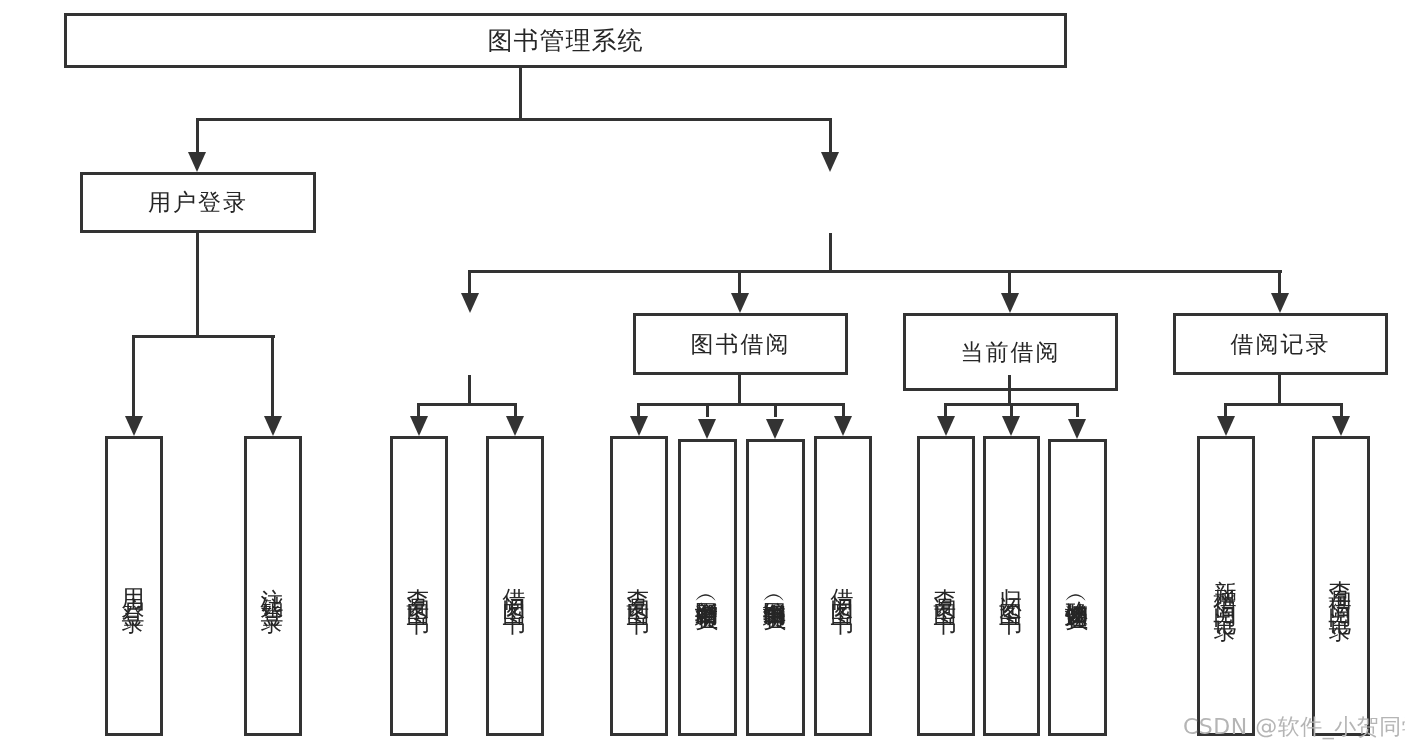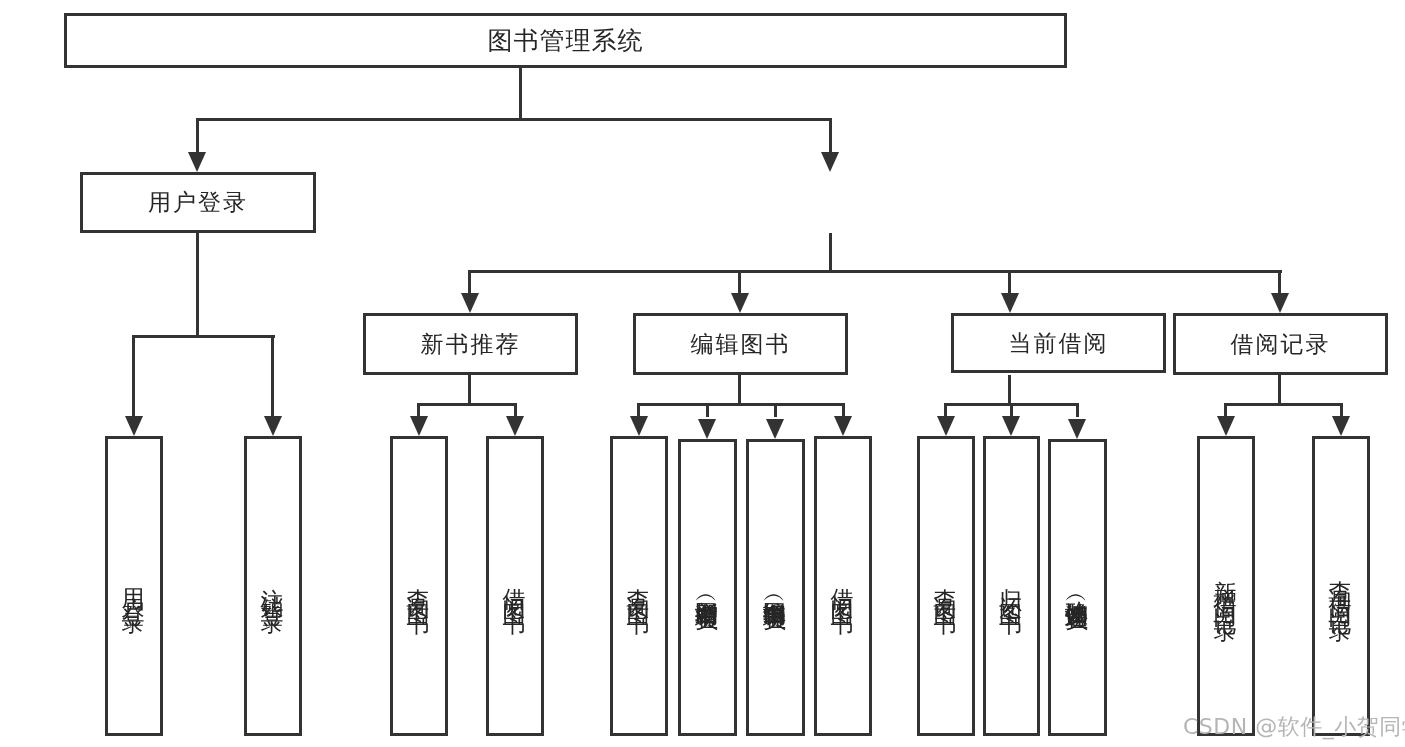--- a/index.html
+++ b/index.html
@@ -40,29 +40,26 @@
 
   <div class="node node-root" style="left:20px; top:13px; width:1003px; height:55px;margin-left:44px;">
     <span>图书管理系统</span>
   </div>
 
   <div class="node node-h" style="left:80px; top:172px; width:236px; height:61px;">
     <span>用户登录</span>
   </div>
 
 
-  <div class="node node-h" style="left:363px; top:313px; width:215px; height:62px;">
-    <span>新书推荐</span>
+
+  <div class="node node-h" style="left:633px; top:313px; width:215px; height:62px;">
+    <span>图书借阅</span>
   </div>
 
-  <div class="node node-h" style="left:633px; top:313px; width:215px; height:62px;">
-    <span>编辑图书</span>
-  </div>
-
-  <div class="node node-h" style="left:903px; top:313px; width:215px; height:60px;margin-left:48px;">
+  <div class="node node-h" style="left:903px; top:313px; width:215px; height:78px;">
     <span>当前借阅</span>
   </div>
 
   <div class="node node-h" style="left:1173px; top:313px; width:215px; height:62px;">
     <span>借阅记录</span>
   </div>
 
   <div class="node node-v" style="left:105px; top:436px; width:58px; height:300px;">
     <span>用户登录</span>
   </div>

